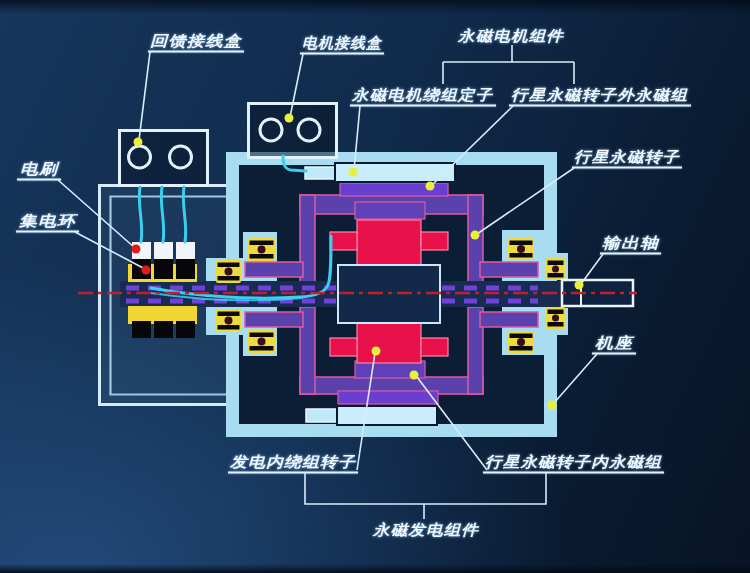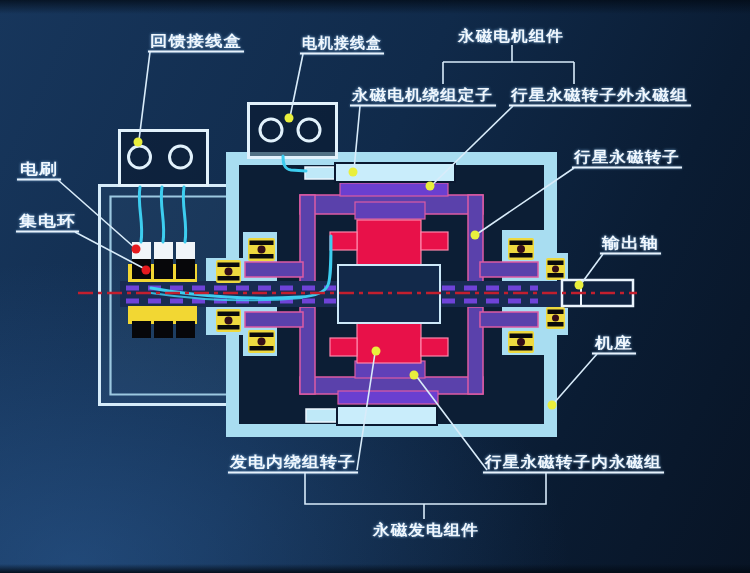--- a/index.html
+++ b/index.html
@@ -2,20 +2,21 @@
 <html><head>
 <meta charset="utf-8">
 <style>
   html,body{margin:0;padding:0;background:#05101d;}
   .stage{
     position:relative;width:750px;height:573px;overflow:hidden;
     background:
       radial-gradient(120% 95% at 10% 98%, rgba(52,106,170,0.45), rgba(0,0,0,0) 55%),
       linear-gradient(115deg,#17365c 0%,#102a4a 45%,#0a1c33 75%,#081425 100%);
     font-family:"DejaVu Sans","Liberation Sans",sans-serif;
+    font-style:italic;
   }
   .stage::before{content:"";position:absolute;left:0;top:0;width:100%;height:14px;
     background:linear-gradient(rgba(2,10,20,.75),rgba(2,10,20,0));pointer-events:none;}
   .stage::after{content:"";position:absolute;left:0;bottom:0;width:100%;height:9px;
     background:linear-gradient(rgba(2,10,20,0),rgba(2,10,20,.9));pointer-events:none;}
   svg{position:absolute;left:0;top:0;}
   .lbl{fill:#f0f7fd;font-size:15px;font-weight:bold;letter-spacing:1px;
        filter:drop-shadow(0 0 1.5px rgba(150,205,255,.75));}
   .ul{stroke:#e7f2fc;stroke-width:1.8;filter:drop-shadow(0 0 1px rgba(150,205,255,.6));}
   .leader{stroke:#d9ecfa;stroke-width:1.6;fill:none;}

